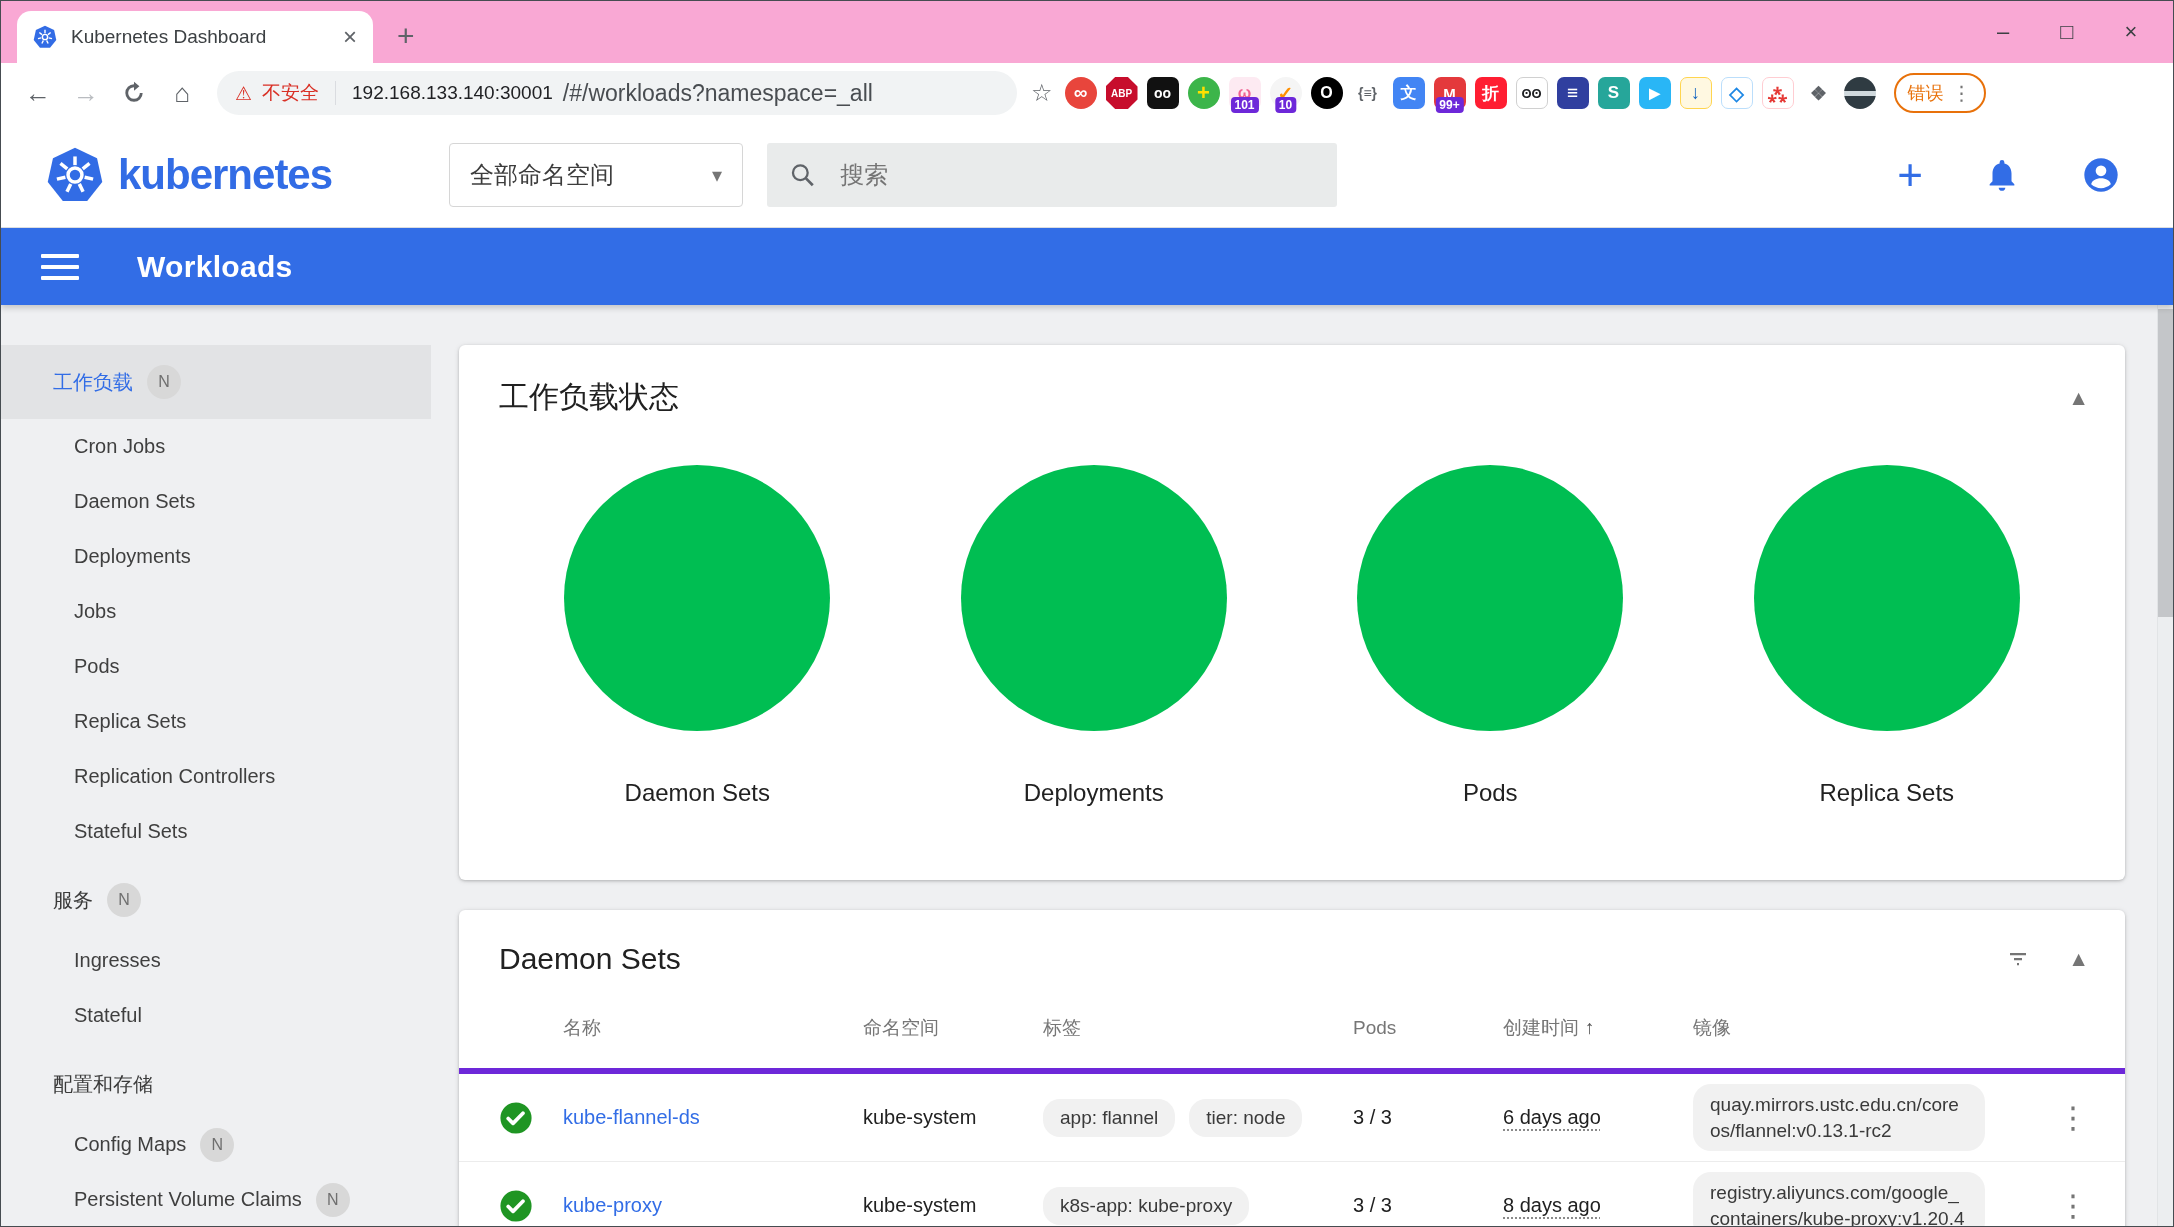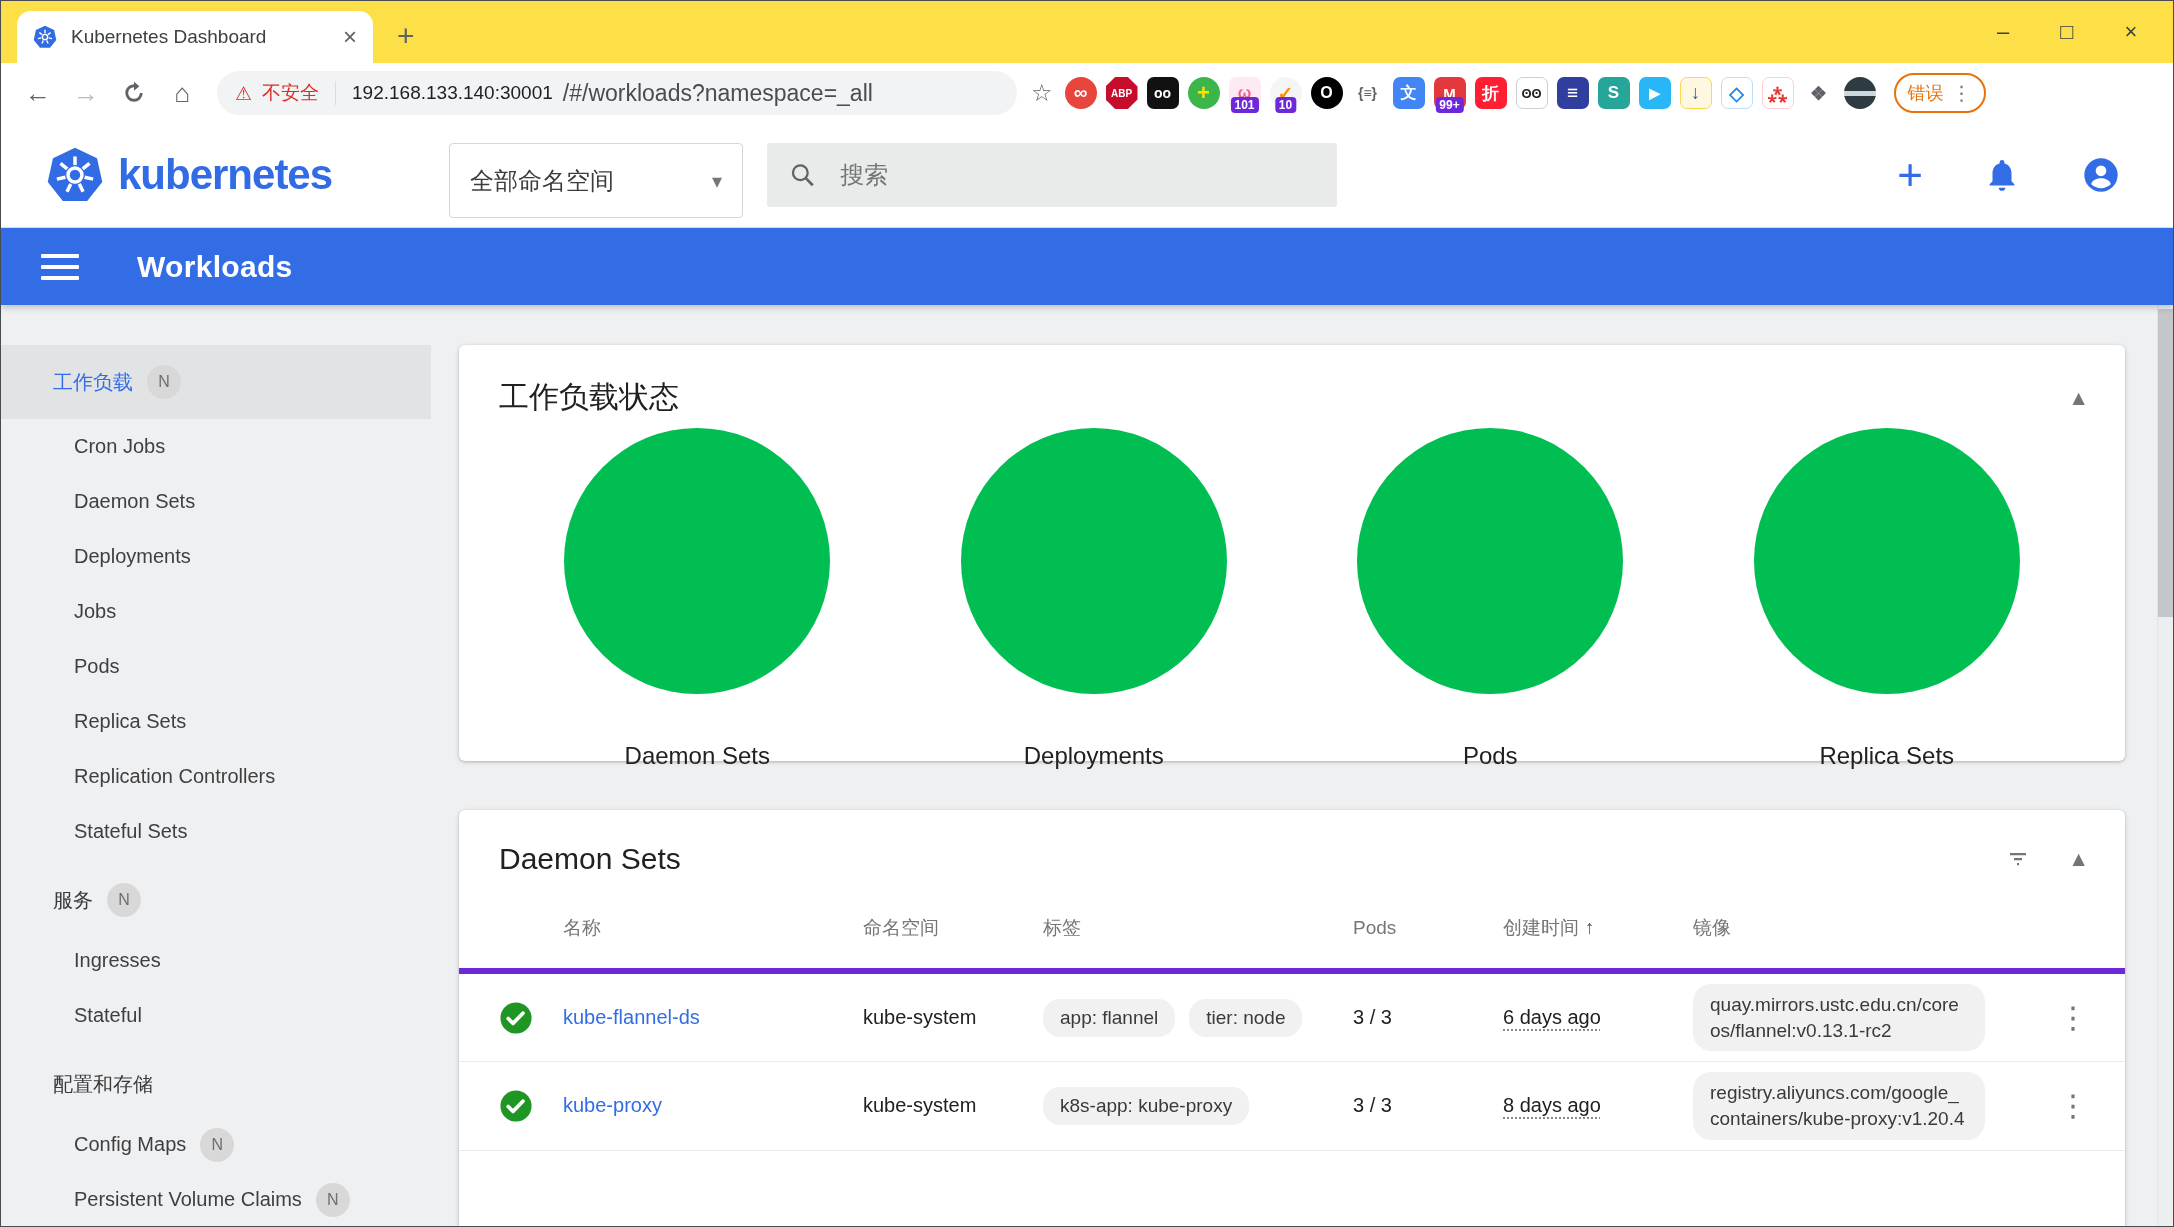--- a/index.html
+++ b/index.html
@@ -1,20 +1,20 @@
 <!DOCTYPE html>
 <html><head>
 <meta charset="utf-8">
 <style>
   html,body{margin:0;padding:0;background:#9aa0a6;}
   *{box-sizing:border-box;}
   .window{position:relative;width:2174px;height:1227px;background:#fff;border:1px solid #464c51;
     font-family:"Liberation Sans",sans-serif;overflow:hidden;display:flex;flex-direction:column;}
   
-  .tabstrip{height:62px;background:#fde047;display:flex;align-items:flex-end;flex:none;}
+  .tabstrip{height:62px;background:#f9a8d4;display:flex;align-items:flex-end;flex:none;}
   .tab{width:356px;height:52px;background:#fff;border-radius:14px 14px 0 0;margin-left:16px;
     display:flex;align-items:center;padding:0 16px;gap:14px;}
   .tab-title{flex:1;font-size:19px;color:#3c4043;white-space:nowrap;overflow:hidden;}
   .tab-close{font-size:24px;color:#5f6368;cursor:default;}
   .newtab-btn{font-size:30px;color:#5f6368;margin-left:24px;margin-bottom:10px;}
   .win-controls{margin-left:auto;display:flex;align-items:center;height:100%;margin-right:10px;}
   .win-controls span{width:64px;text-align:center;font-size:22px;color:#3c4043;}
   
   .toolbar{height:60px;background:#fff;display:flex;align-items:center;padding:0 14px;flex:none;gap:2px;}
   .nav-ic{width:46px;text-align:center;font-size:26px;color:#5f6368;flex:none;}
@@ -36,21 +36,21 @@
     color:#fff;font-size:12px;line-height:16px;padding:0 4px;border-radius:4px;font-weight:bold;white-space:nowrap;}
   .err-pill{margin-left:16px;height:40px;border:2px solid #e8710a;border-radius:20px;display:flex;
     align-items:center;padding:0 12px;gap:8px;color:#e8710a;flex:none;}
   .err-pill .lbl{font-size:18px;}
   .err-pill .kebab{font-size:20px;}
   
   .app-header{height:105px;background:#fff;border-bottom:1px solid #dcdee0;position:relative;
     display:flex;align-items:center;flex:none;z-index:3;}
   .brand{display:flex;align-items:center;gap:14px;margin-left:45px;}
   .wordmark{color:#326ce5;font-size:42px;font-weight:bold;letter-spacing:-1px;}
-  .ns-select{position:absolute;left:448px;top:20px;width:294px;height:75px;border:1px solid #d6d6d6;
+  .ns-select{position:absolute;left:448px;top:20px;width:294px;height:64px;border:1px solid #d6d6d6;
     border-radius:4px;display:flex;align-items:center;padding:0 20px;background:#fff;}
   .ns-select .val{font-size:24px;color:#3c3c3c;flex:1;}
   .ns-select .caret{font-size:20px;color:#757575;}
   .searchbox{position:absolute;left:766px;top:20px;width:570px;height:64px;background:#e9ebeb;
     border-radius:3px;display:flex;align-items:center;padding:0 22px;gap:22px;}
   .searchbox input{border:none;background:transparent;outline:none;font-size:24px;color:#3c3c3c;width:100%;
     font-family:"Liberation Sans",sans-serif;}
   .searchbox input::placeholder{color:#757575;opacity:1;}
   .hdr-actions{position:absolute;right:52px;top:0;height:100%;display:flex;align-items:center;gap:60px;}
   .hdr-plus{font-size:44px;color:#326de6;font-weight:normal;line-height:1;}
@@ -69,21 +69,21 @@
   .item.section{padding-left:52px;height:66px;margin-top:8px;color:#3a3a3a;}
   .item.selected{padding-left:52px;height:74px;background:#e2e3e5;color:#326de6;}
   .nbadge{margin-left:14px;width:34px;height:34px;border-radius:50%;background:#d8d8d8;color:#6f6f6f;
     font-size:16px;display:inline-flex;align-items:center;justify-content:center;flex:none;}
   .main{flex:1;padding:40px 48px 0 28px;overflow:hidden;}
   .card{background:#fff;border-radius:6px;box-shadow:0 1px 3px rgba(0,0,0,.2),0 1px 6px rgba(0,0,0,.09);}
   .card-head{display:flex;align-items:center;padding:32px 36px 0 40px;}
   .card-title{font-size:30px;color:#212121;flex:1;}
   .head-ic{color:#757575;font-size:21px;margin-left:38px;}
   
-  .status-card{height:416px;margin-bottom:49px;display:flex;flex-direction:column;}
+  .status-card{height:535px;margin-bottom:30px;display:flex;flex-direction:column;}
   .charts{flex:1;display:flex;justify-content:space-around;align-items:center;padding:10px 40px 36px;}
   .chart{width:280px;display:flex;flex-direction:column;align-items:center;}
   .donut{width:266px;height:266px;border-radius:50%;}
   .chart-label{margin-top:48px;font-size:24px;color:#212121;}
   
   .ds-card{height:560px;display:flex;flex-direction:column;}
   .grid-row{display:grid;grid-template-columns:64px 300px 180px 310px 150px 190px 1fr 56px;
     align-items:center;padding:0 24px 0 40px;}
   .thead{height:86px;color:#767676;font-size:19px;border-bottom:6px solid #6d28d9;margin-top:12px;}
   .th{display:flex;align-items:center;gap:6px;}

